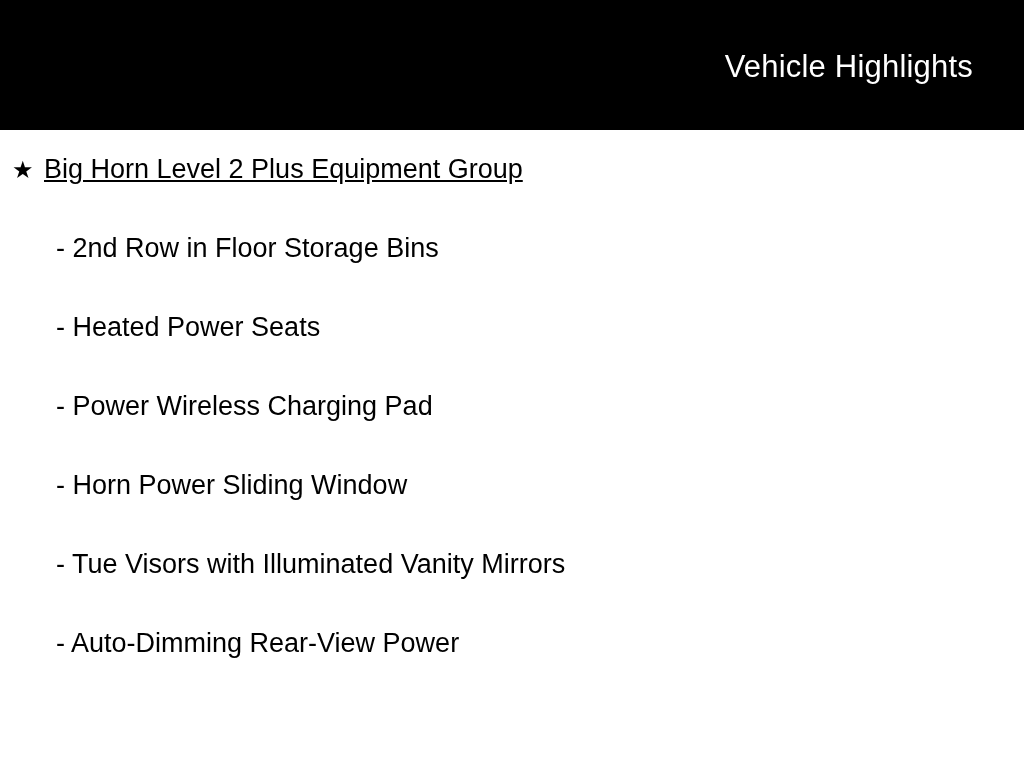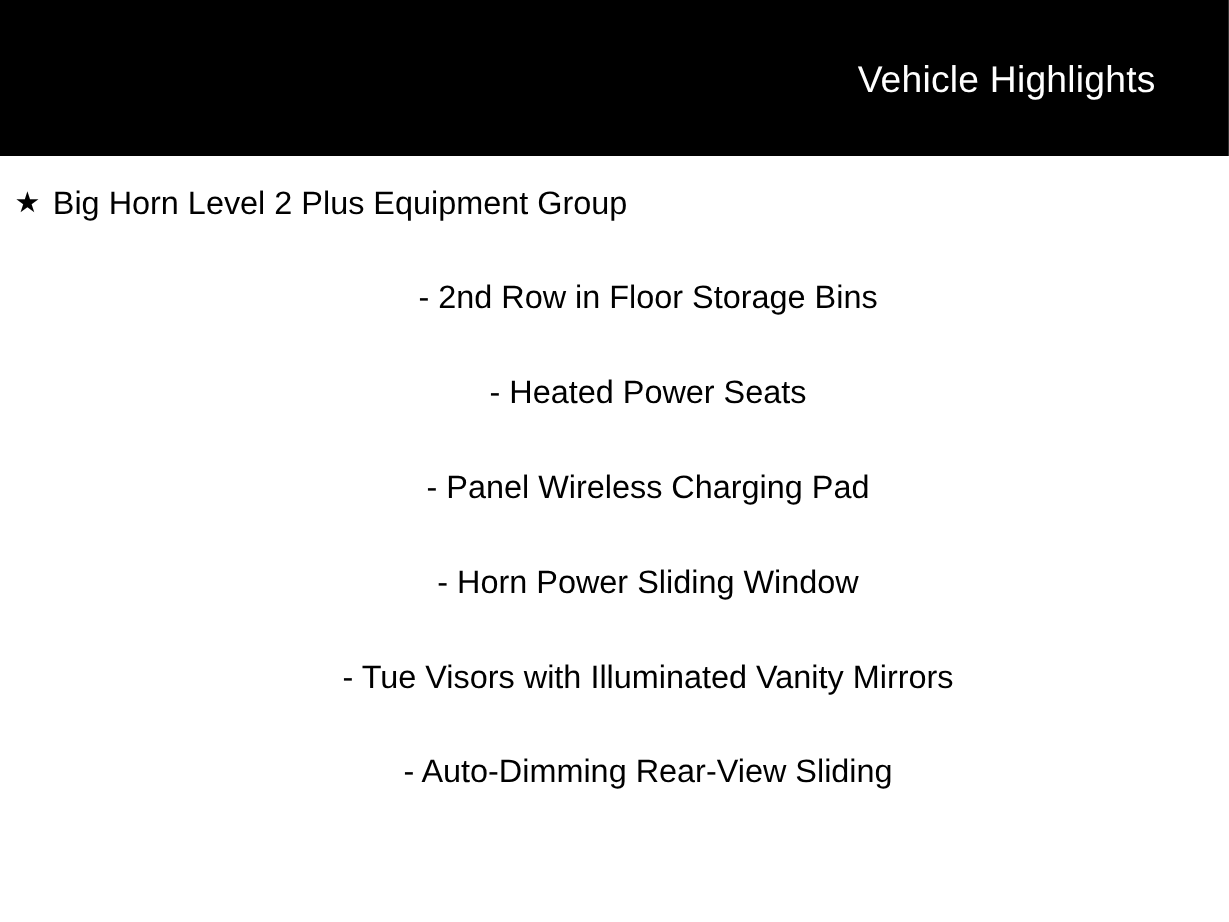--- a/index.html
+++ b/index.html
@@ -22,21 +22,21 @@
   .header-bar {
     position: absolute;
     top: 0;
     left: 0;
     width: 1024px;
     height: 130px;
     background: #000000;
   }
   .header-title {
     position: absolute;
-    right: 61px;
+    right: 51px;
     top: 49px;
     color: #ffffff;
     font-size: 31px;
     font-weight: 400;
     line-height: 36px;
     letter-spacing: 0.2px;
     white-space: nowrap;
   }
   .content {
     position: absolute;
@@ -57,28 +57,28 @@
     box-sizing: border-box;
     font-size: 24px;
     color: #000000;
     line-height: 1;
   }
   .group-label {
     font-size: 27px;
     color: #000000;
     line-height: 1;
     white-space: nowrap;
+    text-decoration: underline;
   }
   .sub-row {
     height: 79px;
     display: flex;
     align-items: center;
     padding-left: 56px;
     box-sizing: border-box;
-    justify-content: center;
   }
   .sub-label {
     font-size: 27px;
     color: #000000;
     line-height: 1;
     white-space: nowrap;
   }
 </style>
 </head>
 <body>
@@ -98,30 +98,30 @@
 
     <div class="sub-row">
       <span class="sub-label">- 2nd Row in Floor Storage Bins</span>
     </div>
 
     <div class="sub-row">
       <span class="sub-label">- Heated Power Seats</span>
     </div>
 
     <div class="sub-row">
-      <span class="sub-label">- Panel Wireless Charging Pad</span>
+      <span class="sub-label">- Power Wireless Charging Pad</span>
     </div>
 
 
     <div class="sub-row">
       <span class="sub-label">- Horn Power Sliding Window</span>
     </div>
 
     <div class="sub-row">
       <span class="sub-label">- Tue Visors with Illuminated Vanity Mirrors</span>
     </div>
 
     <div class="sub-row">
-      <span class="sub-label">- Auto-Dimming Rear-View Sliding</span>
+      <span class="sub-label">- Auto-Dimming Rear-View Power</span>
     </div>
 
   </div>
 </div>
 
 </body></html>

